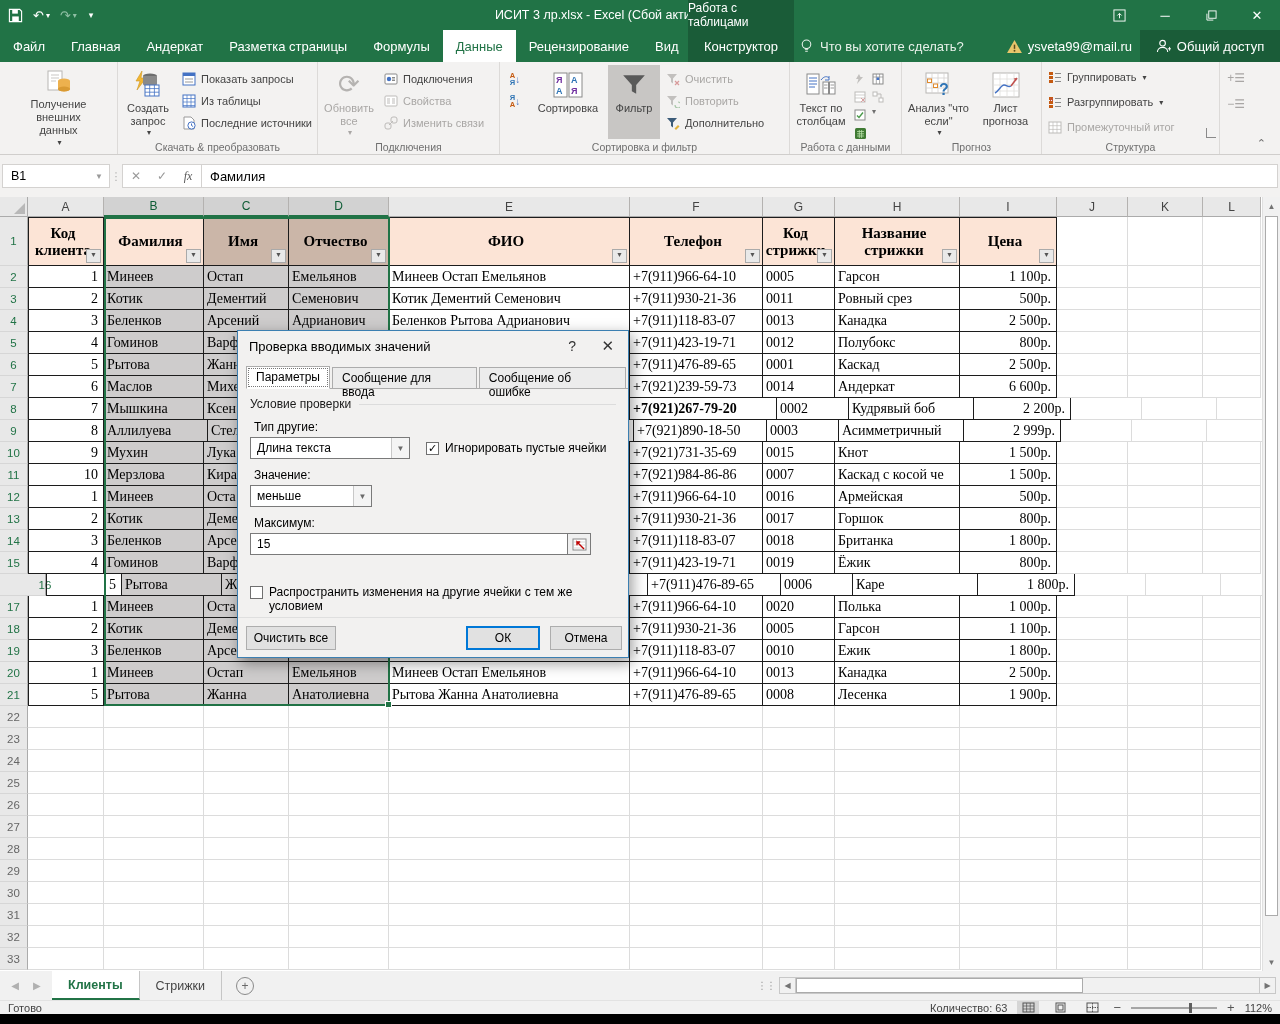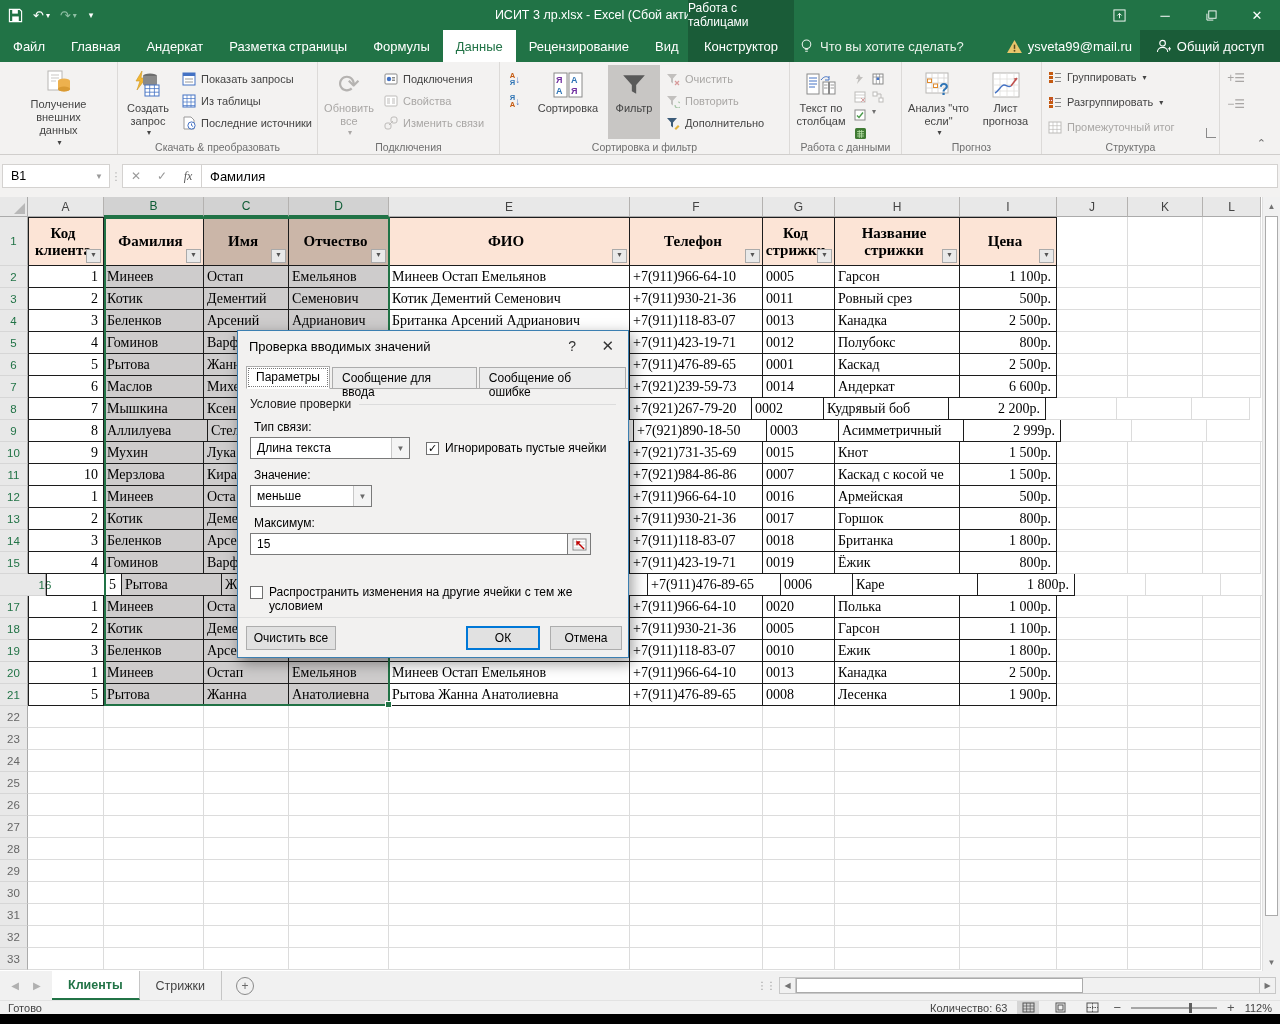--- a/index.html
+++ b/index.html
@@ -630,21 +630,21 @@
         <div class="cell" style="width: 71px; height: 22px;"></div>
         <div class="cell" style="width: 75px; height: 22px;"></div>
         <div class="cell" style="width: 58px; height: 22px;"></div>
       </div>
       <div class="grow" style="height: 22px;">
         <div class="rh sel" style="height: 22px;">4</div>
         <div class="cell k kl ar" style="width: 76px; height: 22px;">3</div>
         <div class="cell k selc" style="width: 100px; height: 22px;">Беленков</div>
         <div class="cell k selc" style="width: 85px; height: 22px;">Арсений</div>
         <div class="cell k selc" style="width: 100px; height: 22px;">Адрианович</div>
-        <div class="cell k" style="width: 241px; height: 22px;">Британка Арсений Адрианович</div>
+        <div class="cell k" style="width: 241px; height: 22px;">Беленков Рытова Адрианович</div>
         <div class="cell k" style="width: 133px; height: 22px;">+7(911)118-83-07</div>
         <div class="cell k" style="width: 72px; height: 22px;">0013</div>
         <div class="cell k" style="width: 125px; height: 22px;">Канадка</div>
         <div class="cell k ar" style="width: 97px; height: 22px;">2 500р.</div>
         <div class="cell" style="width: 71px; height: 22px;"></div>
         <div class="cell" style="width: 75px; height: 22px;"></div>
         <div class="cell" style="width: 58px; height: 22px;"></div>
       </div>
       <div class="grow" style="height: 22px;">
         <div class="rh sel" style="height: 22px;">5</div>
@@ -691,21 +691,21 @@
         <div class="cell" style="width: 75px; height: 22px;"></div>
         <div class="cell" style="width: 58px; height: 22px;"></div>
       </div>
       <div class="grow" style="height: 22px;">
         <div class="rh sel" style="height: 22px;">8</div>
         <div class="cell k kl ar" style="width: 76px; height: 22px;">7</div>
         <div class="cell k selc" style="width: 100px; height: 22px;">Мышкина</div>
         <div class="cell k selc" style="width: 85px; height: 22px;">Ксен</div>
         <div class="cell k selc" style="width: 100px; height: 22px;"></div>
         <div class="cell k" style="width: 241px; height: 22px;"></div>
-        <div class="cell k" style="width: 122px; height: 22px;">+7(921)267-79-20</div>
+        <div class="cell k" style="width: 147px; height: 22px; font-weight: bold;">+7(921)267-79-20</div>
         <div class="cell k" style="width: 72px; height: 22px;">0002</div>
         <div class="cell k" style="width: 125px; height: 22px;">Кудрявый боб</div>
         <div class="cell k ar" style="width: 97px; height: 22px;">2 200р.</div>
         <div class="cell" style="width: 71px; height: 22px;"></div>
         <div class="cell" style="width: 75px; height: 22px;"></div>
         <div class="cell" style="width: 58px; height: 22px;"></div>
       </div>
       <div class="grow" style="height: 22px;">
         <div class="rh sel" style="height: 22px;">9</div>
         <div class="cell k kl ar" style="width: 76px; height: 22px;">8</div>
@@ -1098,21 +1098,21 @@
     <div class="dtabs">
       <span class="dtab active">Параметры</span>
       <span class="dtab">Сообщение для ввода</span>
       <span class="dtab">Сообщение об ошибке</span>
     </div>
     <div class="dbody">
       <div class="gsec">
         <span>Условие проверки</span>
         <span class="line"></span>
       </div>
-      <div class="dlabel">Тип связи:</div>
+      <div class="dlabel">Тип другие:</div>
       <div style="display:flex;align-items:center;gap:16px;">
         <div class="dd">
           <span>Длина текста</span>
           <span class="ddbtn">▼</span>
         </div>
         <div class="cbrow">
           <span class="cb">✓</span>
           <span>Игнорировать пустые ячейки</span>
         </div>
       </div>

